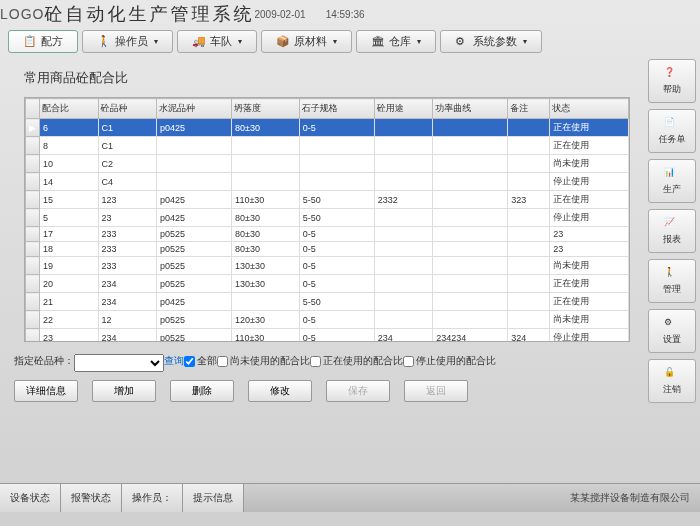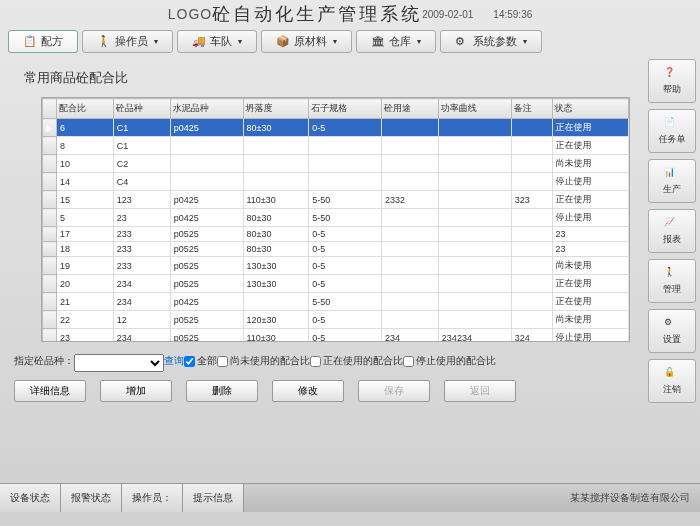--- a/index.html
+++ b/index.html
@@ -1,39 +1,39 @@
 <!DOCTYPE html>
 <html><head>
 <meta charset="utf-8">
 <style>
 *{box-sizing:border-box;margin:0;padding:0;font-family:"SimSun","Microsoft YaHei",sans-serif}
 body{width:700px;height:526px;background:linear-gradient(#e8e8e8,#d0d0d0);overflow:hidden;font-size:10px;color:#333}
-.header{display:flex;justify-content:center;align-items:center;padding:4px 24px;height:28px}
+.header{display:flex;justify-content:flex-start;align-items:center;padding:4px 0;height:28px}
 .logo{font-size:14px;color:#555;letter-spacing:1px}
 .title{font-size:18px;letter-spacing:3px;color:#333;font-family:Liberation Sans, sans-serif}
 .datetime{font-size:10px;color:#555;display:flex;gap:20px}
 .tabs{display:flex;gap:4px;padding:0 8px;margin-top:2px}
 .tab{display:flex;align-items:center;gap:4px;padding:3px 14px;background:linear-gradient(#fafafa,#e0e0e0);border:1px solid #aaa;border-radius:3px;font-size:11px;cursor:pointer}
 .tab.active{background:linear-gradient(#fff,#f0f0f0);border-color:#7a9}
 .tab .ico{width:14px;height:14px;display:inline-block}
 .main{display:flex;height:430px}
 .content{flex:1;padding:8px 10px}
 .subtitle{font-size:13px;margin:8px 0 10px 14px;color:#333}
-.grid-wrap{border:1px solid #aaa;background:#7f1d1d;height:245px;overflow:hidden;margin-left:31px;margin-right:4px}
+.grid-wrap{border:1px solid #aaa;background:#7f1d1d;height:245px;overflow:hidden;margin-left:14px;margin-right:4px}
 table{border-collapse:collapse;width:100%;font-size:9px}
 th{background:linear-gradient(#f5f5f5,#e0e0e0);border:1px solid #bbb;padding:3px 2px;font-weight:normal;text-align:left}
 td{border:1px solid #ddd;padding:2px 3px;height:15px;background:#fff}
 tr.sel td{background:#316ac5;color:#fff}
 .rowhdr{width:14px;background:linear-gradient(#f5f5f5,#e0e0e0)!important;border:1px solid #bbb!important}
 .filter-row{display:flex;align-items:flex-start;gap:0;margin:12px 0 6px 4px;font-size:10px}
 .filter-row select{width:90px;height:18px;font-size:10px}
 .filter-row a{color:#06c;text-decoration:none}
 .filter-row label{display:flex;align-items:center;gap:2px}
 .btn-row{display:flex;gap:14px;margin:8px 0 0 4px}
-.btn{width:72px;height:22px;background:linear-gradient(#fff,#e0e0e0);border:1px solid #999;border-radius:2px;font-size:10px;cursor:pointer}
+.btn{width:64px;height:22px;background:linear-gradient(#fff,#e0e0e0);border:1px solid #999;border-radius:2px;font-size:10px;cursor:pointer}
 .btn:disabled{color:#aaa}
 .sidebar{width:56px;padding:6px 4px;display:flex;flex-direction:column;gap:6px}
 .sbtn{height:44px;background:linear-gradient(#fafafa,#e0e0e0);border:1px solid #aaa;border-radius:3px;display:flex;flex-direction:column;align-items:center;justify-content:center;font-size:9px;cursor:pointer;gap:2px}
 .sbtn .sico{width:16px;height:14px;display:block}
 .statusbar{display:flex;align-items:center;height:29px;background:linear-gradient(#d0d0d0,#bababa);border-top:1px solid #999;font-size:10px}
 .statusbar .cell{padding:0 10px;border-right:1px solid #999;background:linear-gradient(#f0f0f0,#d8d8d8);height:100%;display:flex;align-items:center}
 .statusbar .spacer{flex:1}
 .statusbar .company{padding:0 10px;color:#444}
 input[type=checkbox]{width:11px;height:11px}
 </style>

